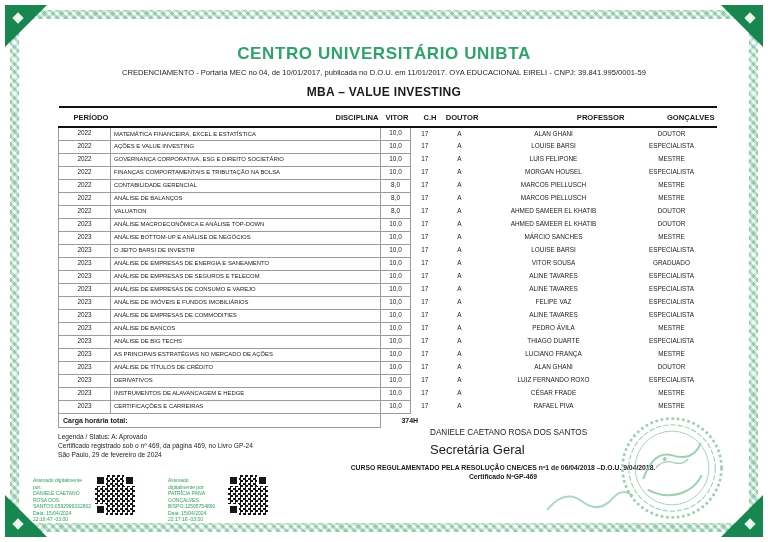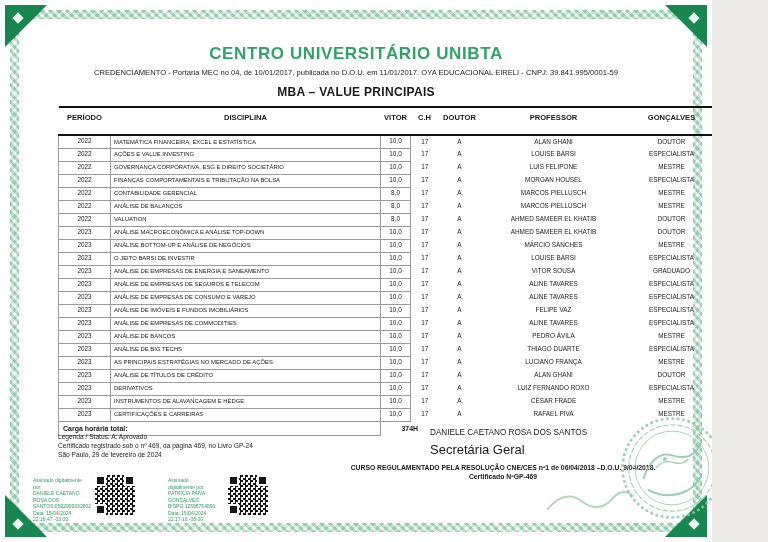--- a/index.html
+++ b/index.html
@@ -1,17 +1,17 @@
 <!DOCTYPE html>
 <html><head>
 <meta charset="utf-8">
 <style>
   * { margin:0; padding:0; box-sizing:border-box; }
   html,body { width:768px; height:542px; font-family:"Liberation Sans", sans-serif; background:#eceae6; }
-  .page { position:relative; width:712px; height:542px; background:#ffffff; overflow:hidden; color:#1a1a1a; }
+  .page { position:relative; width:768px; height:542px; background:#ffffff; overflow:hidden; color:#1a1a1a; }
 
   
   .edge { position:absolute; background:
       repeating-linear-gradient(45deg, #b6dec8 0 3px, #ffffff 3px 6px),
       repeating-linear-gradient(-45deg, #cdeadb 0 3px, rgba(255,255,255,0) 3px 6px);
     background-blend-mode:multiply; }
   .edge.h { left:14px; right:14px; height:9px; }
   .edge.top { top:10px; }
   .edge.bottom { bottom:10px; }
   .edge.v { top:14px; bottom:14px; width:9px; }
@@ -27,21 +27,21 @@
   .corner.br { bottom:5px; right:5px; transform:scale(-1,-1); }
 
   
   .uni-title { position:absolute; top:44px; left:0; right:0; text-align:center; color:#2fa36b; font-size:17px; font-weight:bold; letter-spacing:.6px; }
   .accreditation { position:absolute; top:68px; left:0; right:0; text-align:center; font-size:7.6px; color:#1c1c1c; }
   .course-title { position:absolute; top:85px; left:0; right:0; text-align:center; font-size:12px; font-weight:bold; letter-spacing:.3px; }
 
   
   .table-wrap { position:absolute; left:58px; top:106px; width:658px; }
   table { width:100%; border-collapse:collapse; table-layout:fixed; }
-  thead th { font-size:7.6px; font-weight:bold; text-align:center; padding:5px 2px 12px;
+  thead th { font-size:7.6px; font-weight:bold; text-align:right; padding:5px 2px 4px;
              border-top:2px solid #111; border-bottom:2px solid #111; }
   tbody td { font-size:6.4px; height:13px; padding:1px 3px; line-height:1.05; white-space:nowrap;
              overflow:hidden; text-align:center; vertical-align:middle; }
   tbody td.c0, tbody td.c1, tbody td.c2 { border:1px solid #9b9b9b; }
   tbody td.c1 { text-align:left; font-size:5.9px; }
   tbody td.c5, tbody td.c6 { font-size:6.4px; }
   tfoot td { font-size:7px; font-weight:bold; height:14px; padding:2px 4px; }
   td.total-label { border:1px solid #9b9b9b; text-align:left; }
   td.total-value { text-align:center; }
 
@@ -78,21 +78,21 @@
   <div class="edge h bottom"></div>
   <div class="edge v left"></div>
   <div class="edge v right"></div>
   <div class="corner tl"></div>
   <div class="corner tr"></div>
   <div class="corner bl"></div>
   <div class="corner br"></div>
 
   <div class="uni-title">CENTRO UNIVERSITÁRIO UNIBTA</div>
   <div class="accreditation">CREDENCIAMENTO - Portaria MEC no 04, de 10/01/2017, publicada no D.O.U. em 11/01/2017. OYA EDUCACIONAL EIRELI - CNPJ: 39.841.995/0001-59</div>
-  <div class="course-title">MBA – VALUE PRINCIPAIS</div>
+  <div class="course-title">MBA – VALUE INVESTING</div>
 
   <div class="table-wrap">
     <table>
       <colgroup>
         <col style="width:52px">
           <col style="width:270px">
           <col style="width:30px">
           <col style="width:28px">
         <col style="width:42px">
           <col style="width:146px">

